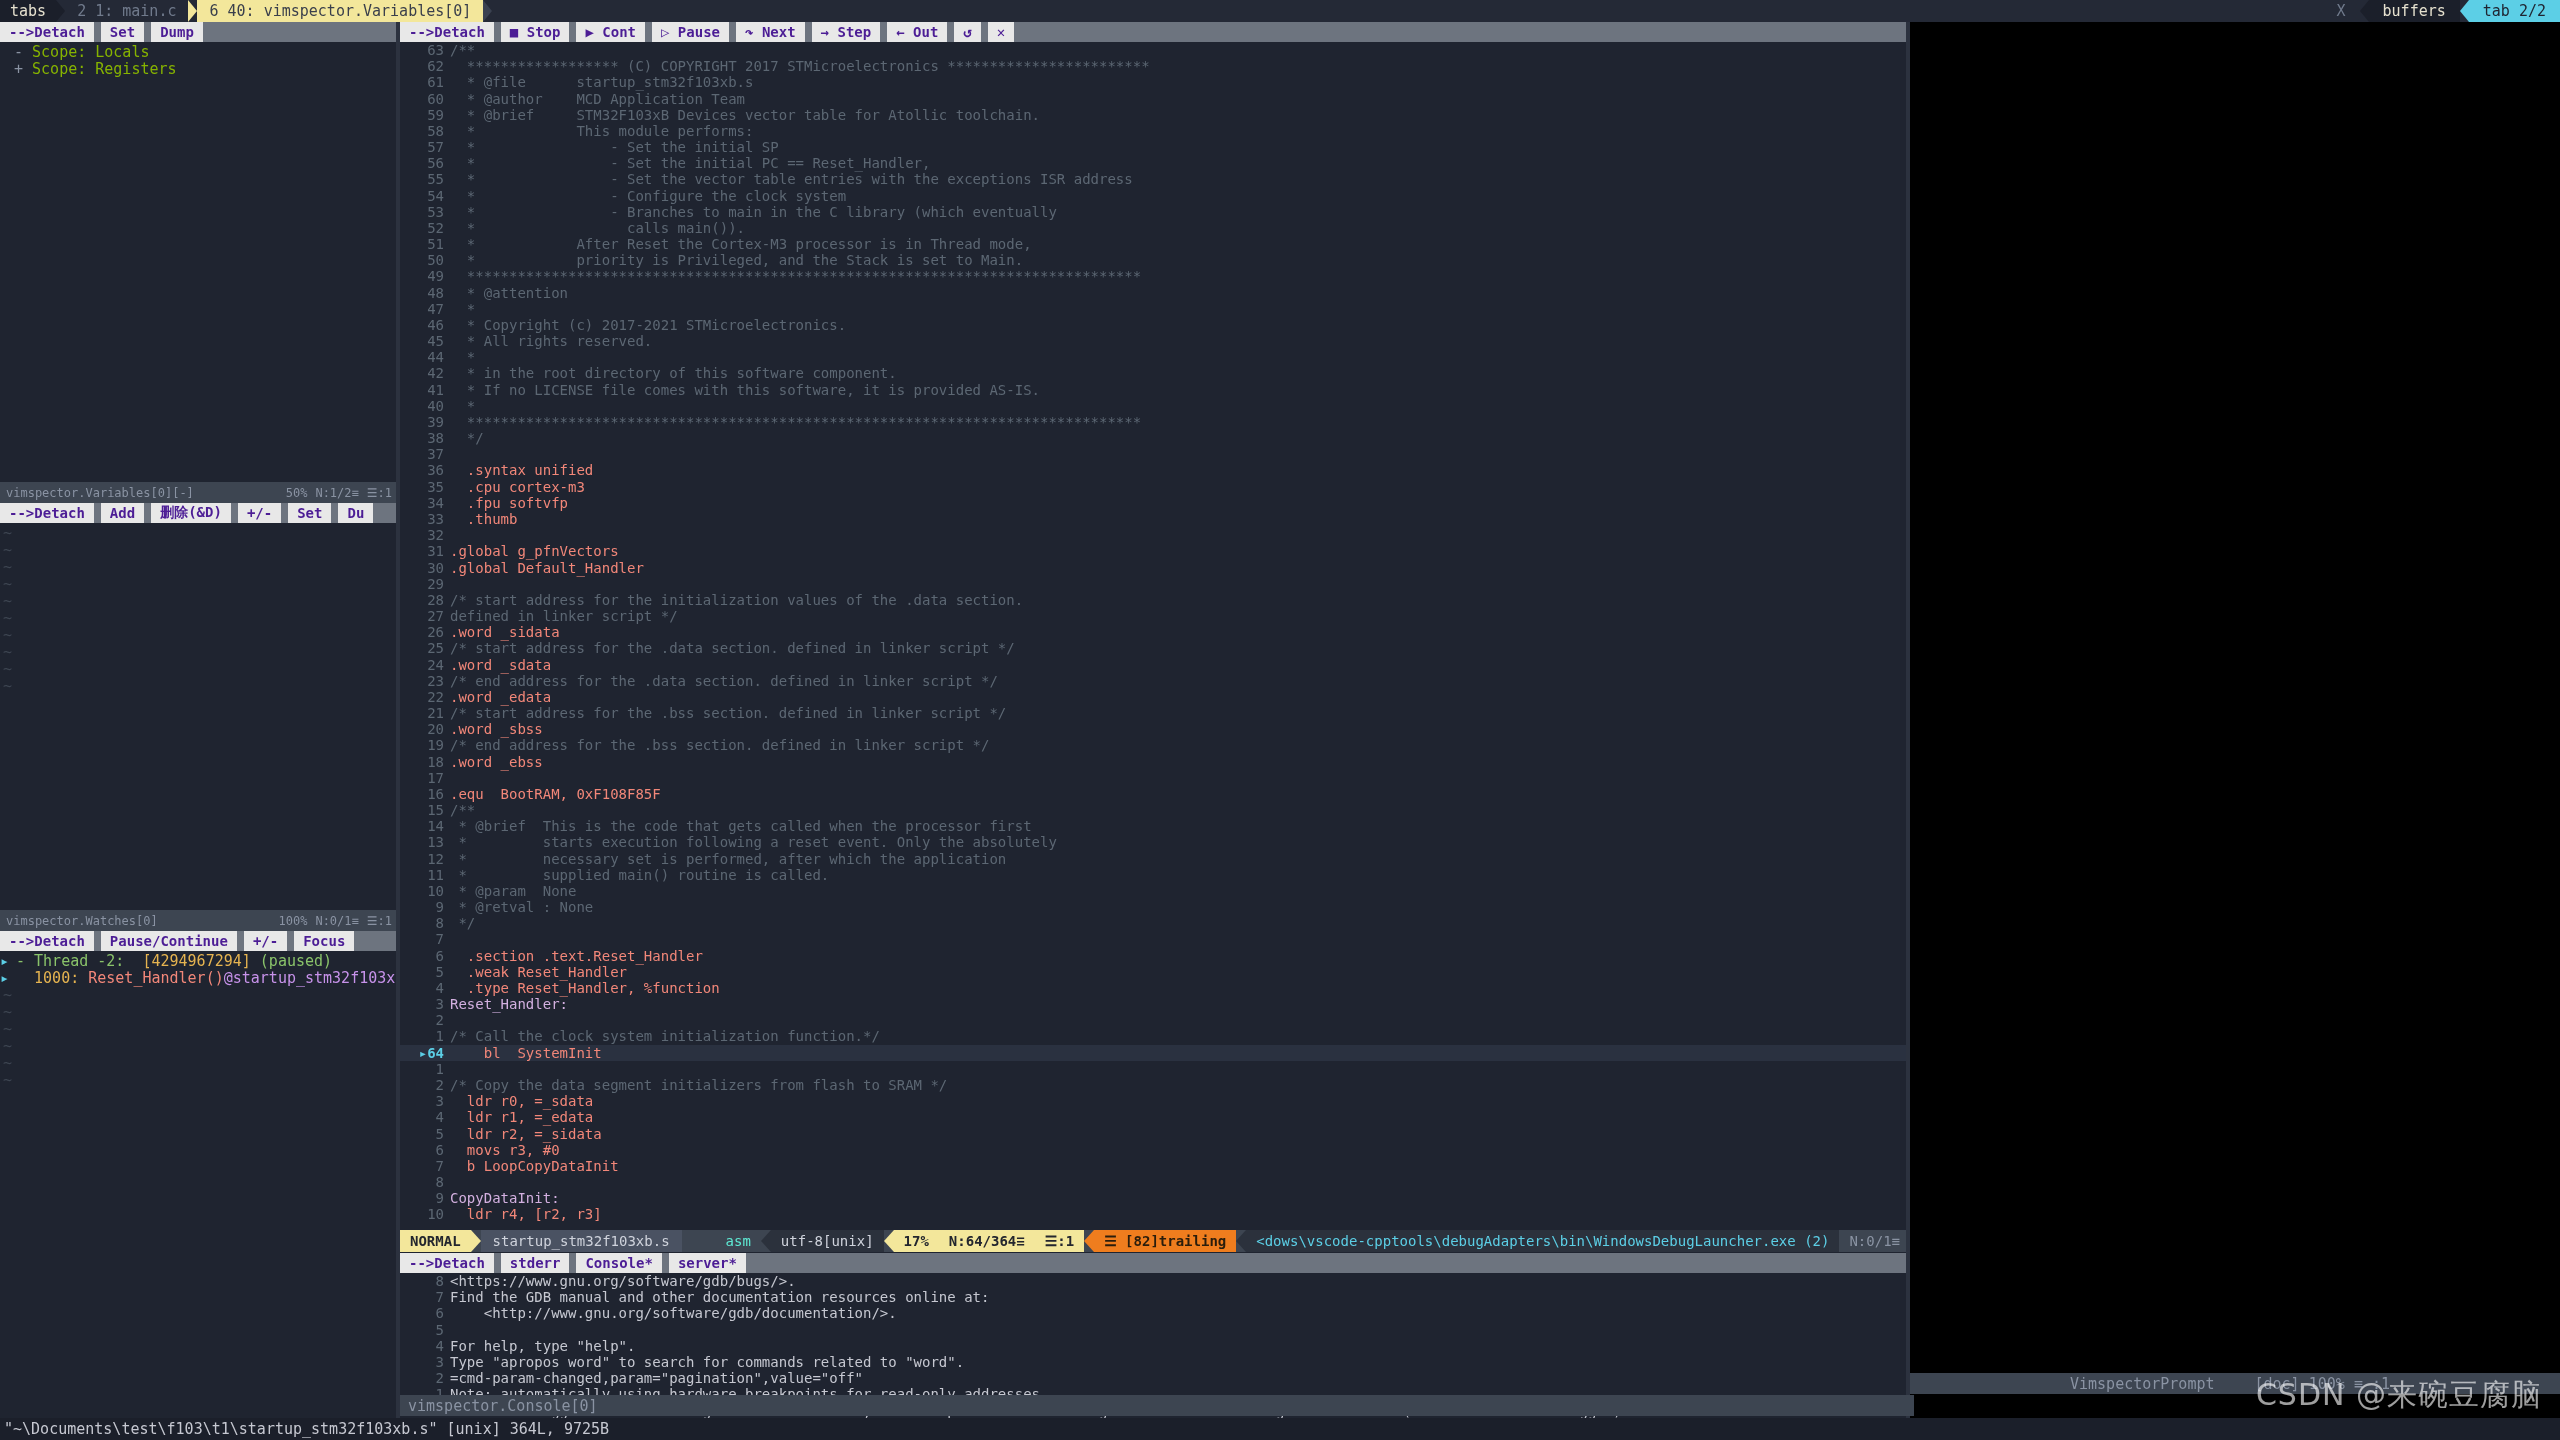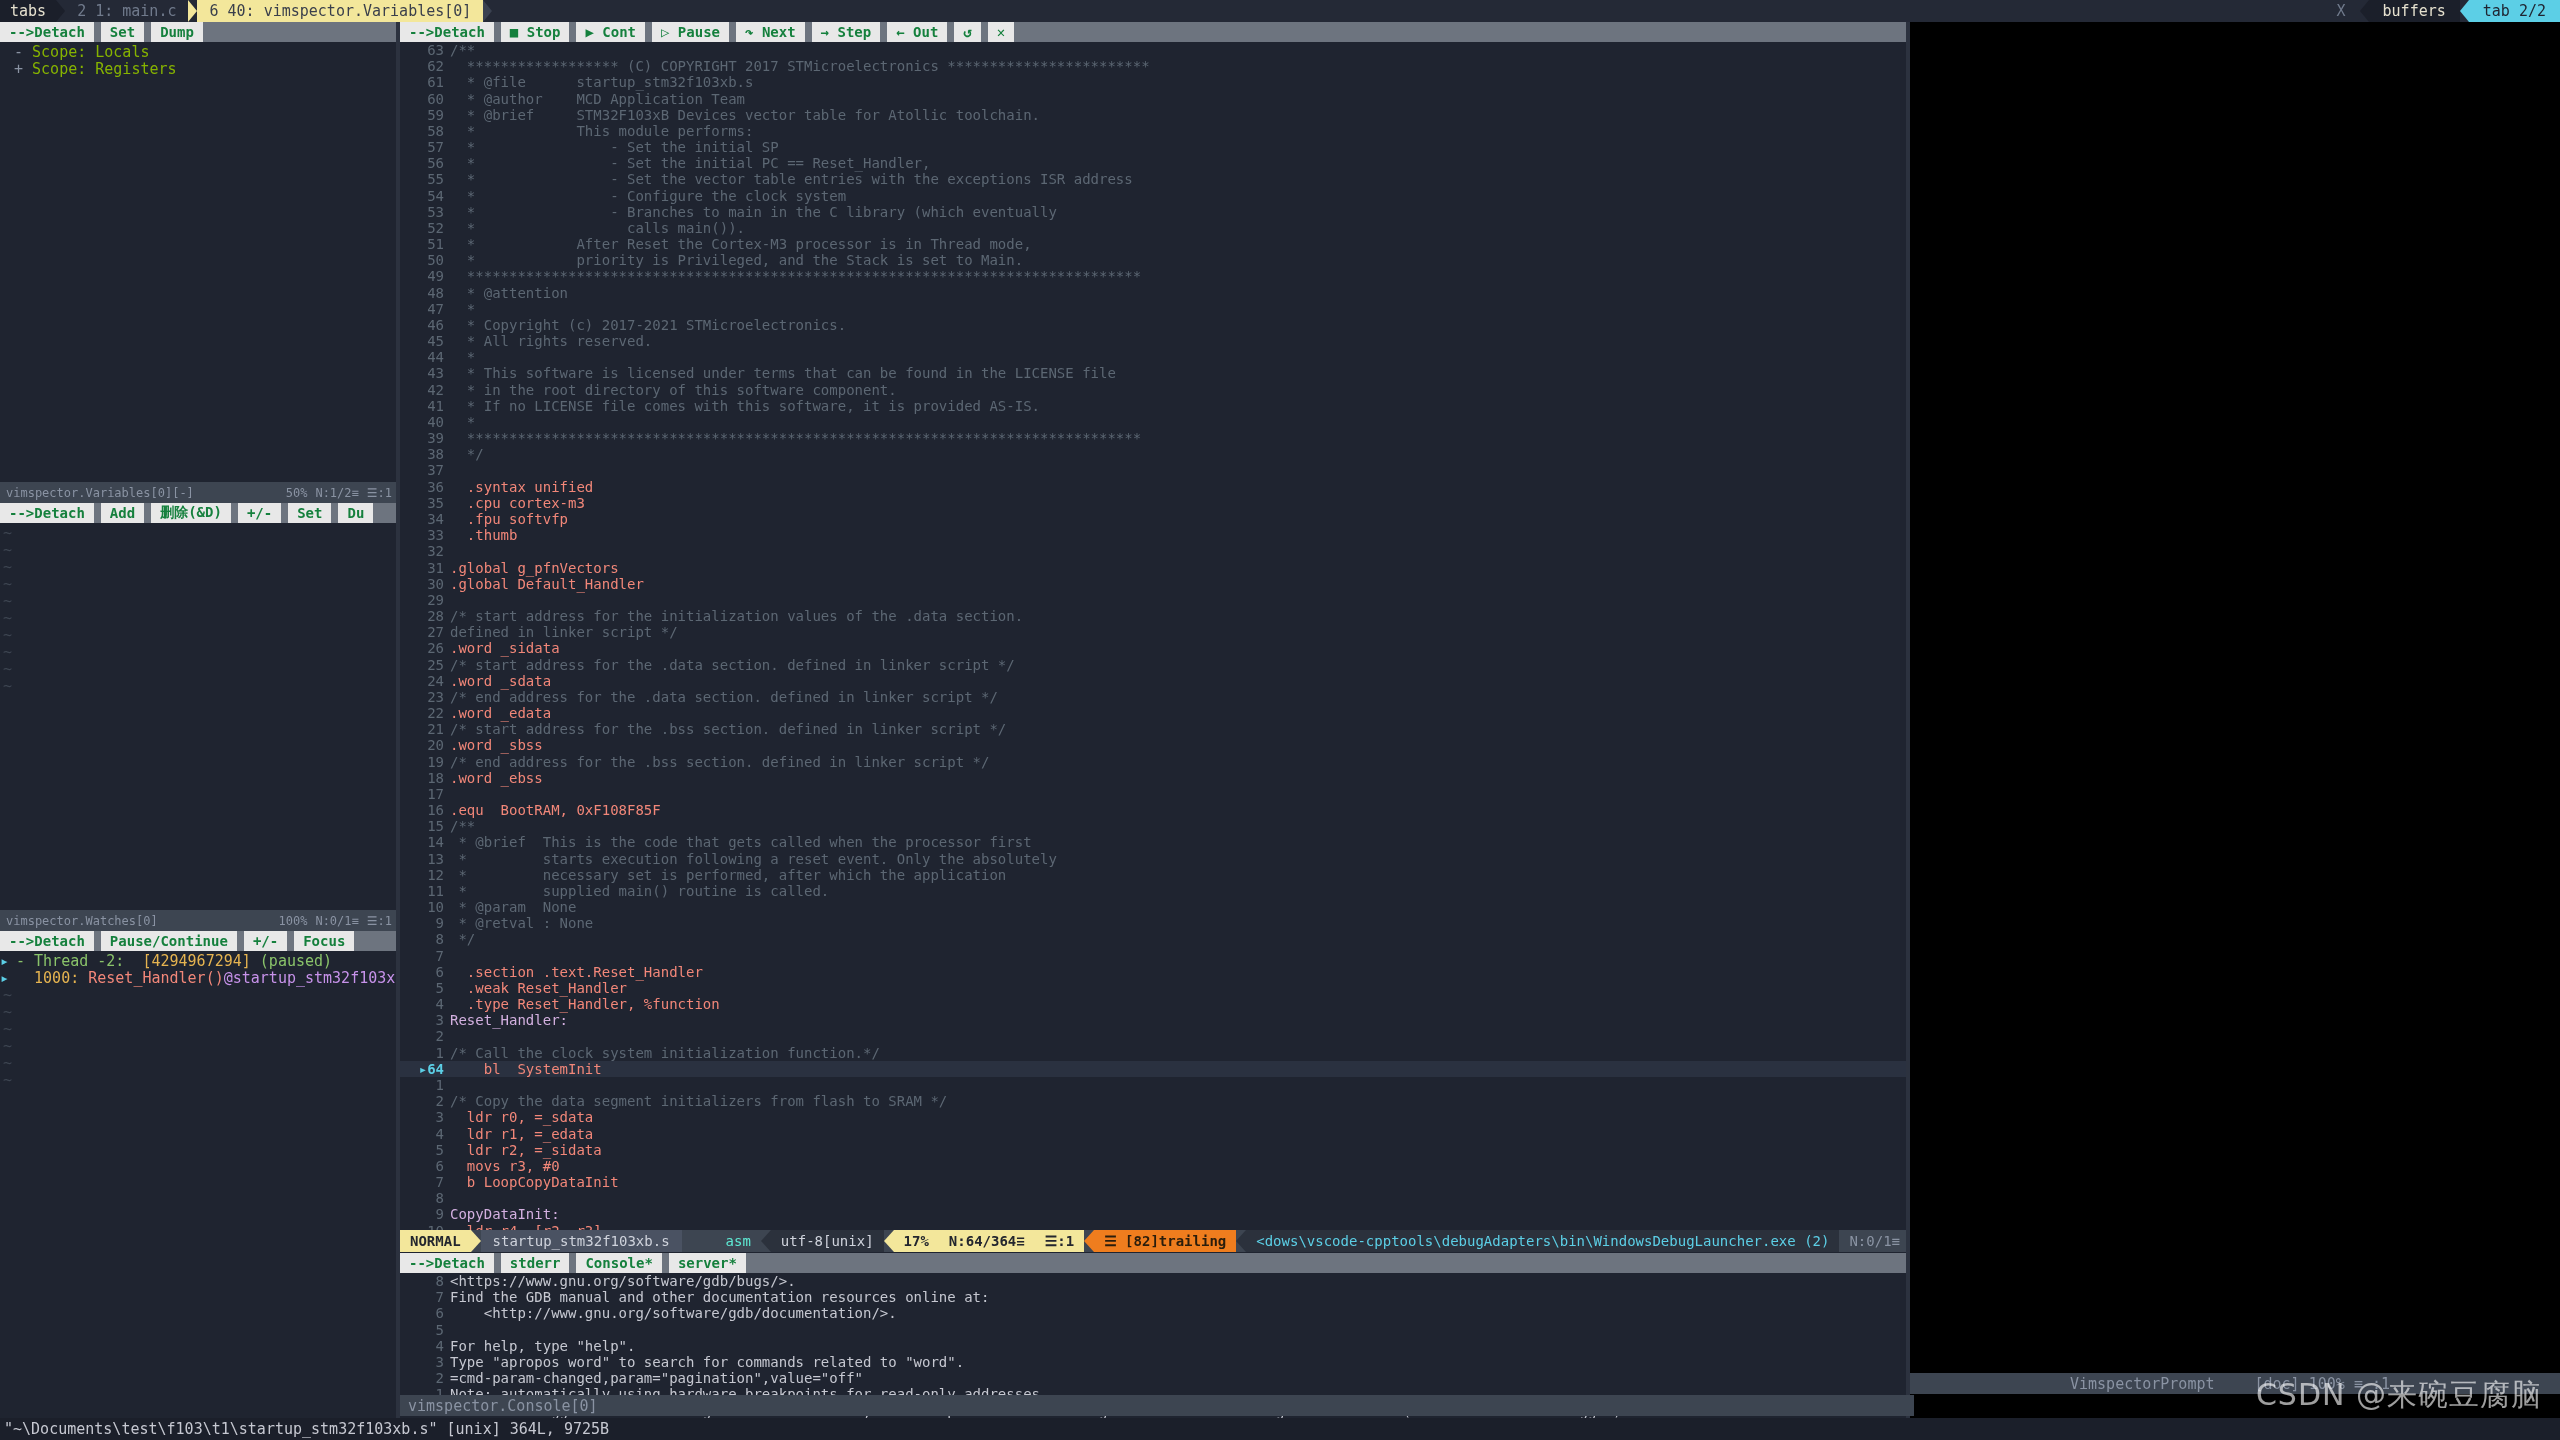--- a/index.html
+++ b/index.html
@@ -20,21 +20,21 @@
   .tl-arr-dim{width:0;height:0;border-top:11px solid transparent;border-bottom:11px solid transparent;border-left:9px solid #3a4150;}
   .tl-fill{flex:1;background:#242936;}
   .tl-x{color:#707a8c;padding:0 14px;display:flex;align-items:center;}
   .tl-buf{background:#1b1f2a;color:#e6e1cf;padding:0 14px;display:flex;align-items:center;}
   .tl-arr-buf{width:0;height:0;border-top:11px solid transparent;border-bottom:11px solid transparent;border-right:9px solid #1b1f2a;}
   .tl-tab2{background:#5ccfe6;color:#1f2430;padding:0 14px;display:flex;align-items:center;}
   .tl-arr-t2{width:0;height:0;border-top:11px solid transparent;border-bottom:11px solid transparent;border-right:9px solid #5ccfe6;}
 
   
   .winbar{background:#6d747f;height:20px;display:flex;align-items:stretch;font-size:14px;}
-  .wb-btn{background:#e8e8e8;color:#15803d;padding:0 9px;display:flex;align-items:center;font-weight:bold;margin-right:7px;white-space:nowrap;}
+  .wb-btn{background:#e8e8e8;color:#4c1d95;padding:0 9px;display:flex;align-items:center;font-weight:bold;margin-right:7px;white-space:nowrap;}
   .wb-gap{flex:1;}
 
   
   .statusline{background:#3d4551;color:#8a93a3;height:21px;display:flex;align-items:center;font-size:12px;padding-left:6px;}
   .sl-name{flex:0 0 auto;}
   .sl-sp{flex:1;}
   .sl-right{padding-right:8px;white-space:nowrap;}
 
   
   .leftcol{position:absolute;left:0;top:22px;width:400px;height:1396px;}
@@ -227,21 +227,20 @@
         <div class="cline"><span class="lnum">53</span><span class="ctext c-comment">  *                - Branches to main in the C library (which eventually</span></div>
         <div class="cline"><span class="lnum">52</span><span class="ctext c-comment">  *                  calls main()).</span></div>
         <div class="cline"><span class="lnum">51</span><span class="ctext c-comment">  *            After Reset the Cortex-M3 processor is in Thread mode,</span></div>
         <div class="cline"><span class="lnum">50</span><span class="ctext c-comment">  *            priority is Privileged, and the Stack is set to Main.</span></div>
         <div class="cline"><span class="lnum">49</span><span class="ctext c-comment">  ********************************************************************************</span></div>
         <div class="cline"><span class="lnum">48</span><span class="ctext c-comment">  * @attention</span></div>
         <div class="cline"><span class="lnum">47</span><span class="ctext c-comment">  *</span></div>
         <div class="cline"><span class="lnum">46</span><span class="ctext c-comment">  * Copyright (c) 2017-2021 STMicroelectronics.</span></div>
         <div class="cline"><span class="lnum">45</span><span class="ctext c-comment">  * All rights reserved.</span></div>
         <div class="cline"><span class="lnum">44</span><span class="ctext c-comment">  *</span></div>
-        <div class="cline"><span class="lnum">43</span><span class="ctext c-comment">  * This software is licensed under terms that can be found in the LICENSE file</span></div>
         <div class="cline"><span class="lnum">42</span><span class="ctext c-comment">  * in the root directory of this software component.</span></div>
         <div class="cline"><span class="lnum">41</span><span class="ctext c-comment">  * If no LICENSE file comes with this software, it is provided AS-IS.</span></div>
         <div class="cline"><span class="lnum">40</span><span class="ctext c-comment">  *</span></div>
         <div class="cline"><span class="lnum">39</span><span class="ctext c-comment">  ********************************************************************************</span></div>
         <div class="cline"><span class="lnum">38</span><span class="ctext c-comment">  */</span></div>
         <div class="cline"><span class="lnum">37</span><span class="ctext "></span></div>
         <div class="cline"><span class="lnum">36</span><span class="ctext c-dir">  .syntax unified</span></div>
         <div class="cline"><span class="lnum">35</span><span class="ctext c-dir">  .cpu cortex-m3</span></div>
         <div class="cline"><span class="lnum">34</span><span class="ctext c-dir">  .fpu softvfp</span></div>
         <div class="cline"><span class="lnum">33</span><span class="ctext c-dir">  .thumb</span></div>

